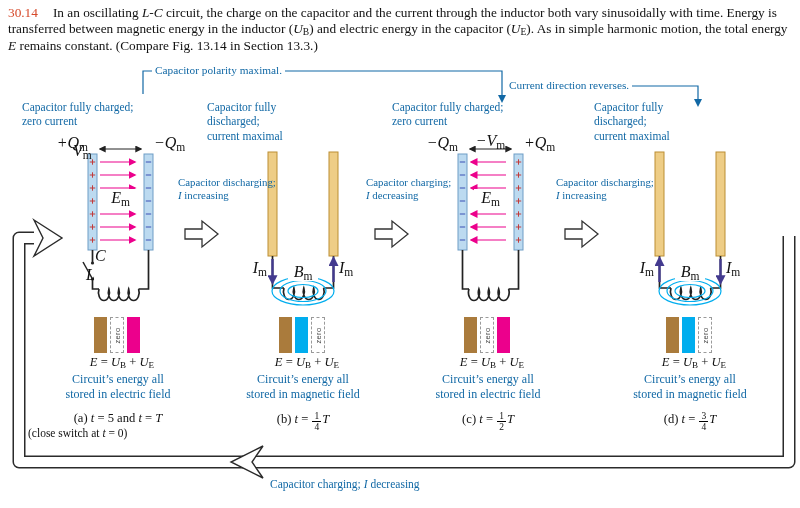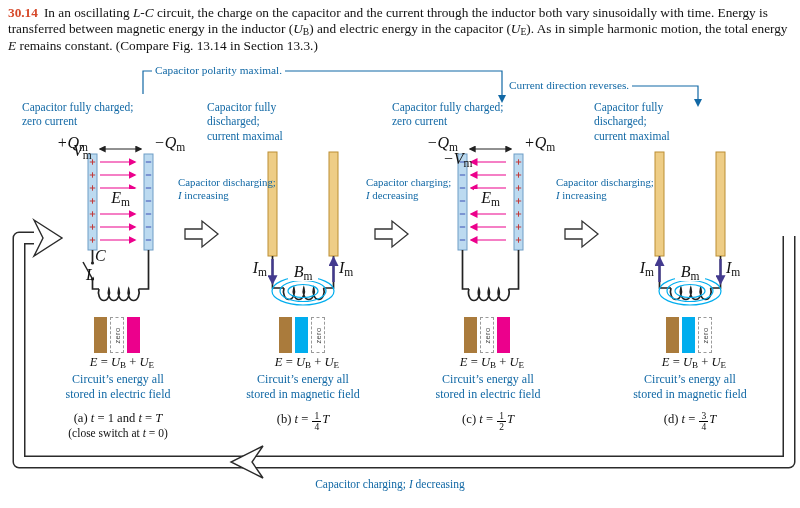--- a/index.html
+++ b/index.html
@@ -5,35 +5,35 @@
   :root{
     --blue:#1168a5; --magenta:#ec008c; --cyan:#00adee; --brown:#aa7b3c; --red:#d6492a;
   }
   *{margin:0;padding:0;box-sizing:border-box}
   html,body{width:800px;height:508px}
   body{position:relative;background:#fff;font-family:"Liberation Serif",serif;color:#111;overflow:hidden}
   .abs{position:absolute}
   .it{font-style:italic}
   sub{font-size:0.72em;vertical-align:-0.25em;line-height:0;font-style:normal}
   .caption{left:8px;top:5px;width:787px;font-size:13.3px;line-height:1.24}
-  .fignum{color:var(--red);font-weight:bold;margin-right:6px}
+  .fignum{color:var(--red);font-weight:normal;margin-right:15px}
   .blue{color:var(--blue)}
   .callout{background:#fff;padding:0 3px;font-size:11.3px;color:var(--blue)}
   .panel{position:absolute;top:100px;width:180px;height:370px}
   .hdr{position:absolute;top:0;left:-6px;right:-6px;font-size:11.5px;line-height:1.25;color:var(--blue);white-space:pre-line}
   .lbl{font-size:16px;line-height:1}
   .whitebg{background:#fff;padding:1px 2px}
   .chart{width:48px;height:40px;display:flex;align-items:flex-end;gap:3px}
   .bar{width:13px;height:36px}
   .slot{width:14px;height:36px;border:1px dashed #9a9a9a;background:#fff;display:flex;align-items:center;justify-content:center}
   .zero{font-size:7.5px;color:#444;transform:rotate(-90deg);letter-spacing:.4px;font-family:"Liberation Sans",sans-serif}
   .formula{left:8px;right:0;top:255px;text-align:center;font-size:12.6px}
   .note{left:0;right:0;top:272px;text-align:center;font-size:12px;line-height:1.25;color:var(--blue);white-space:pre-line}
   .time{left:0;right:0;top:311px;text-align:center;font-size:12.6px}
-  .time2{left:0;right:0;top:327px;text-align:center;font-size:11.5px}
+  .time2{left:0;right:0;top:327px;text-align:left;font-size:11.5px}
   .frac{display:inline-block;vertical-align:-7px;text-align:center;font-size:9.5px;line-height:1.1;margin:0 1px}
   .frac .num{display:block;border-bottom:0.9px solid #000;padding:0 2px}
   .frac .den{display:block}
   .trans{width:104px;font-size:10.8px;line-height:1.2;text-align:left;color:var(--blue)}
 </style>
 </head>
 <body>
 
 <svg width="0" height="0" style="position:absolute">
   <defs>
@@ -104,21 +104,21 @@
   <div class="abs chart" style="left:66px;top:213px">
     <div class="bar" style="background:var(--brown,#aa7b3c)"></div>
     <div class="slot">
         <span class="zero">zero</span>
       </div>
     <div class="bar" style="background:var(--magenta,#ec008c)"></div>
   </div>
   <div class="abs formula"><span class="it">E</span><span> = </span><span class="it">U</span><sub>B</sub><span> + </span><span class="it">U</span><sub>E</sub></div>
   <div class="abs note">Circuit’s energy all
 stored in electric field</div>
-  <div class="abs time"><span>(a) </span><span class="it">t</span><span> = 1 and </span><span class="it">t</span><span> = </span><span class="it">T</span></div>
+  <div class="abs time"><span>(a) </span><span class="it">t</span><span> = 5 and </span><span class="it">t</span><span> = </span><span class="it">T</span></div>
   <div class="abs time2"><span>(close switch at </span><span class="it">t</span><span> = 0)</span></div>
 </div>
 
 <div class="panel" style="left:213px">
   <div class="hdr">Capacitor fully
 discharged;
 current maximal</div>
   <svg class="abs" style="left:15px;top:48px" width="150" height="158" viewBox="0 0 150 158">
     <rect x="40" y="4" width="9" height="104" fill="#eecd86" stroke="#bb8e33" stroke-width="1"></rect>
     <rect x="101" y="4" width="9" height="104" fill="#eecd86" stroke="#bb8e33" stroke-width="1"></rect>
@@ -163,21 +163,21 @@
       <line x1="93" y1="52" x2="58" y2="52" marker-end="url(#arr-mag)"></line>
       <line x1="93" y1="78" x2="58" y2="78" marker-end="url(#arr-mag)"></line>
       <line x1="93" y1="91" x2="58" y2="91" marker-end="url(#arr-mag)"></line>
       <line x1="93" y1="104" x2="58" y2="104" marker-end="url(#arr-mag)"></line>
     </g>
     <path d="M49.5 114V153H56M95.5 153H105.5V114" fill="none" stroke="#222" stroke-width="1.7"></path>
     <path d="M56 153a5.5 8 0 1 0 9.9 0a5.5 8 0 1 0 9.9 0a5.5 8 0 1 0 9.9 0a5.5 8 0 1 0 9.9 0" fill="none" stroke="#222" stroke-width="1.7"></path>
   </svg>
   <span class="abs lbl" style="left:14px;top:35px;width:46px;text-align:right"><span class="it">−Q</span><sub>m</sub></span>
   <span class="abs lbl" style="left:126px;top:35px;width:46px"><span class="it">+Q</span><sub>m</sub></span>
-  <span class="abs lbl" style="left:45px;top:51px;width:95px;text-align:left"><span class="it">−V</span><sub>m</sub></span>
+  <span class="abs lbl" style="left:45px;top:33px;width:95px;text-align:center"><span class="it">−V</span><sub>m</sub></span>
   <span class="abs lbl whitebg" style="left:76px;top:89px;width:33px;text-align:center"><span class="it">E</span><sub>m</sub></span>
   <div class="abs chart" style="left:66px;top:213px">
     <div class="bar" style="background:var(--brown,#aa7b3c)"></div>
     <div class="slot">
         <span class="zero">zero</span>
       </div>
     <div class="bar" style="background:var(--magenta,#ec008c)"></div>
   </div>
   <div class="abs formula"><span class="it">E</span><span> = </span><span class="it">U</span><sub>B</sub><span> + </span><span class="it">U</span><sub>E</sub></div>
   <div class="abs note">Circuit’s energy all
@@ -226,13 +226,13 @@
 <div class="abs trans" style="left:366px;top:176px"><span>Capacitor charging;</span><br><span class="it">I</span><span> decreasing</span></div>
 <svg class="abs" style="left:374px;top:214px" width="36" height="40" viewBox="0 0 36 40">
     <polygon points="1,15 18,15 18,7 34,20 18,33 18,25 1,25" fill="#fff" stroke="#333" stroke-width="1.3"></polygon>
   </svg>
 
 <div class="abs trans" style="left:556px;top:176px"><span>Capacitor discharging;</span><br><span class="it">I</span><span> increasing</span></div>
 <svg class="abs" style="left:564px;top:214px" width="36" height="40" viewBox="0 0 36 40">
     <polygon points="1,15 18,15 18,7 34,20 18,33 18,25 1,25" fill="#fff" stroke="#333" stroke-width="1.3"></polygon>
   </svg>
 
-<div class="abs blue" style="left:270px;top:478px;width:240px;text-align:center;font-size:11.5px"><span>Capacitor charging; </span><span class="it">I</span><span> decreasing</span></div>
+<div class="abs blue" style="left:270px;top:478px;width:240px;text-align:left;font-size:11.5px"><span>Capacitor charging; </span><span class="it">I</span><span> decreasing</span></div>
 
 </body></html>

